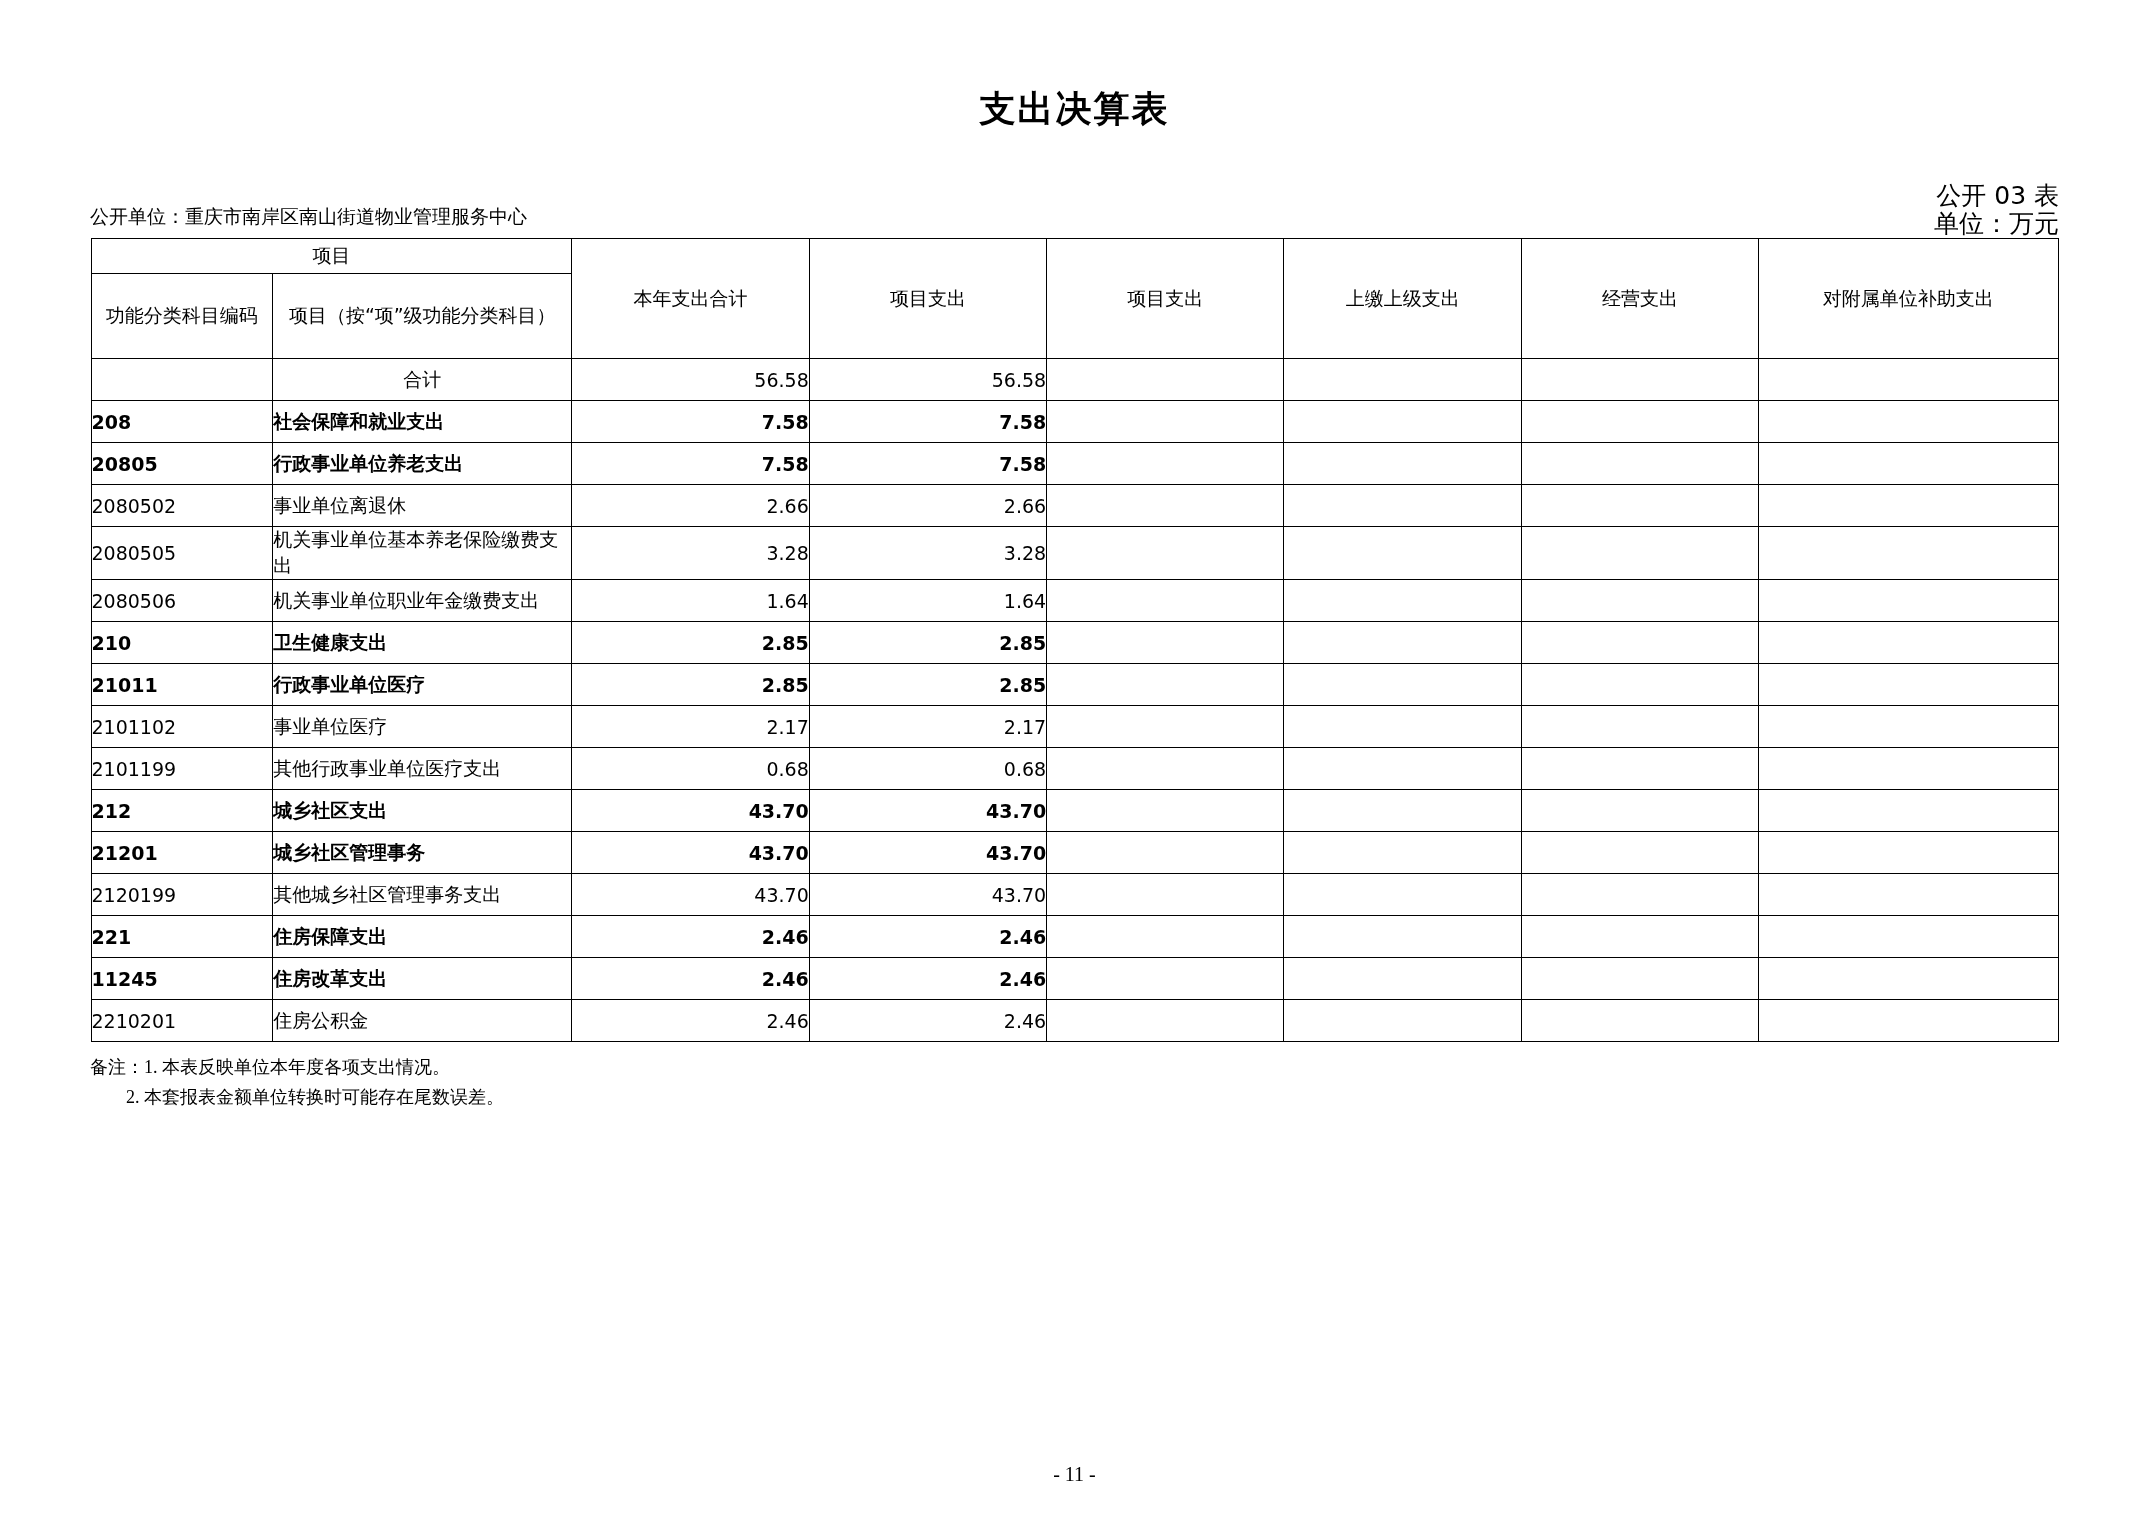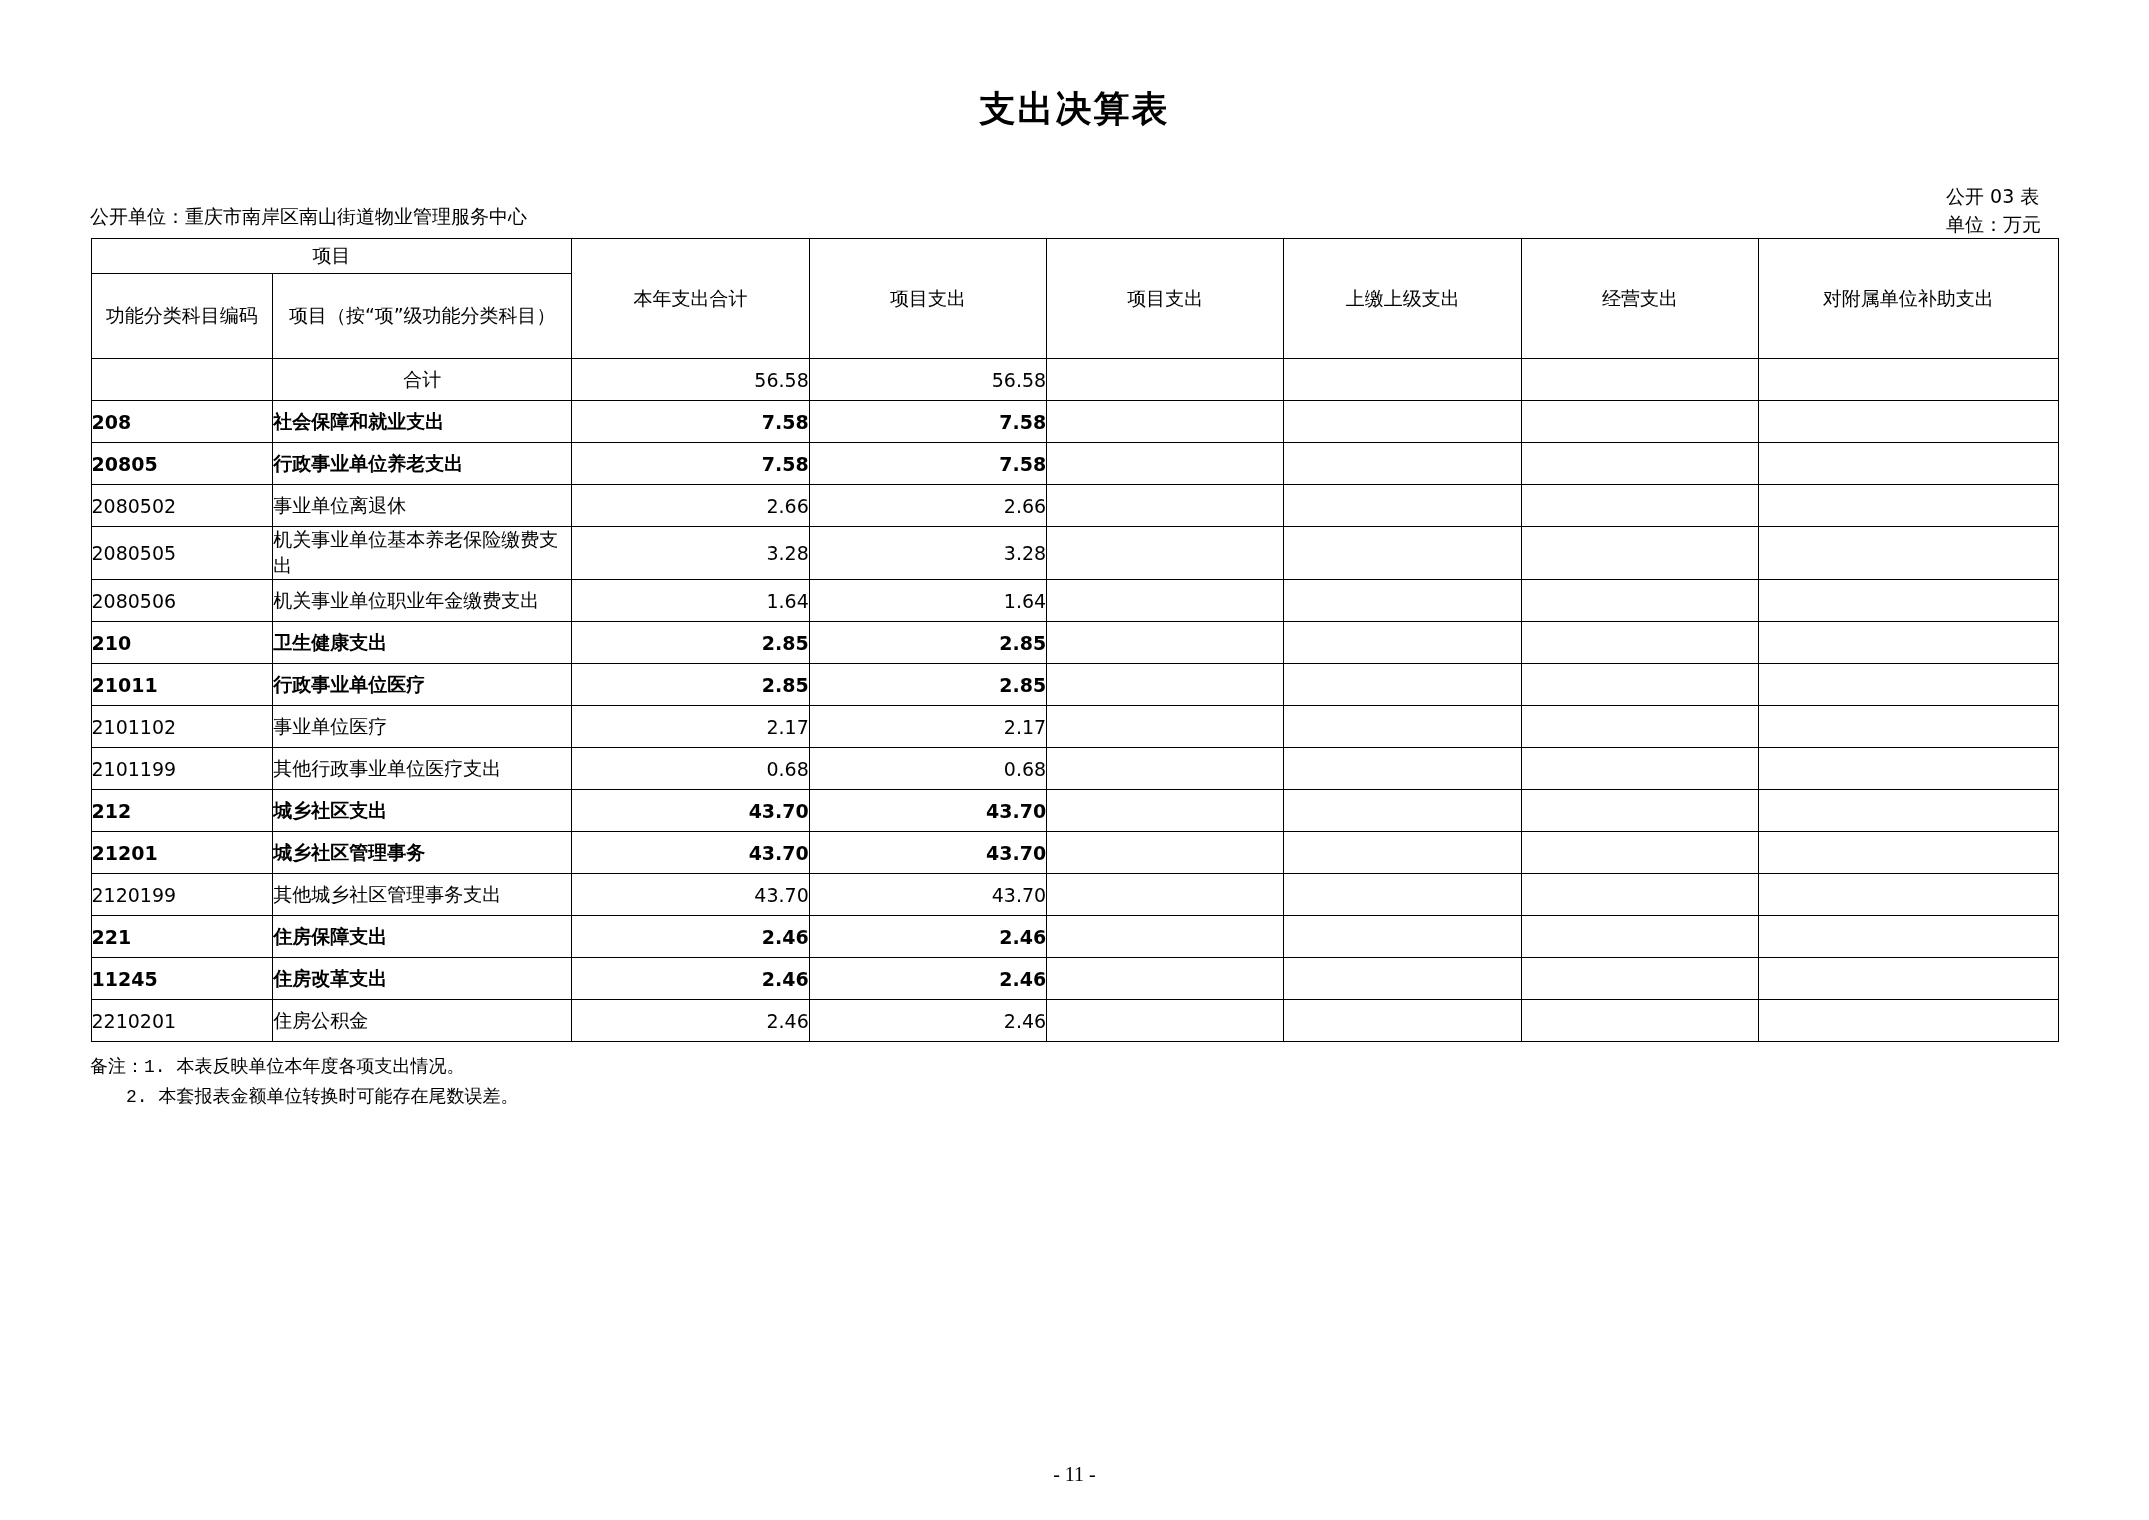--- a/index.html
+++ b/index.html
@@ -40,24 +40,24 @@
     top: 22px;
     font-size: 19px;
     font-family: "DejaVu Sans", "Liberation Sans", sans-serif;
     white-space: nowrap;
   }
   .unit-left .lbl {
     font-weight: normal;
   }
   .right-meta {
     position: absolute;
-    right: 108px;
+    right: 90px;
     top: 0px;
-    text-align: left;
-    font-size: 19px;
+    text-align: right;
+    font-size: 25px;
     font-family: "DejaVu Sans", "Liberation Sans", sans-serif;
     line-height: 28px;
   }
   table.main {
     border-collapse: collapse;
     margin: 0 auto;
     width: 1968px;
     table-layout: fixed;
   }
   table.main td, table.main th {
@@ -112,21 +112,21 @@
   }
   tr.total td.name {
     text-align: center;
     padding-left: 0;
     font-weight: normal;
   }
   .notes {
     margin-left: 90px;
     margin-top: 10px;
     font-size: 18px;
-    font-family: Liberation Mono, monospace;
+    font-family: Liberation Serif, serif;
     line-height: 30px;
   }
   .notes .n2 {
     padding-left: 36px;
   }
   .page-number {
     position: absolute;
     bottom: 34px;
     left: 0;
     right: 0;

